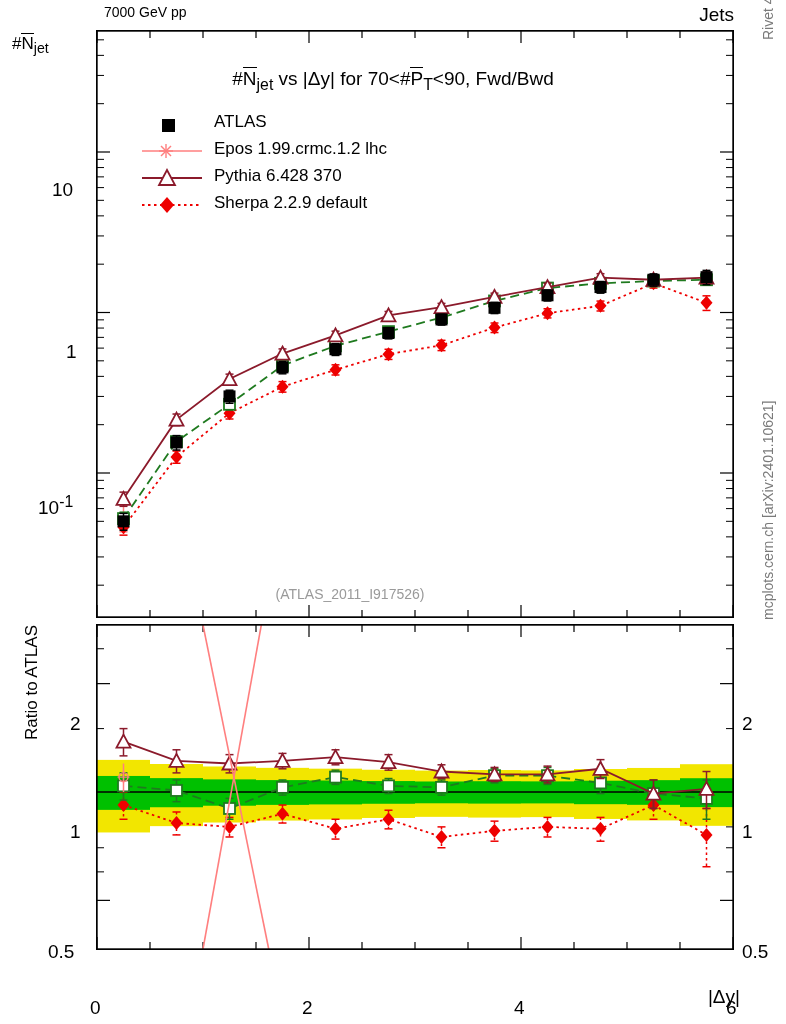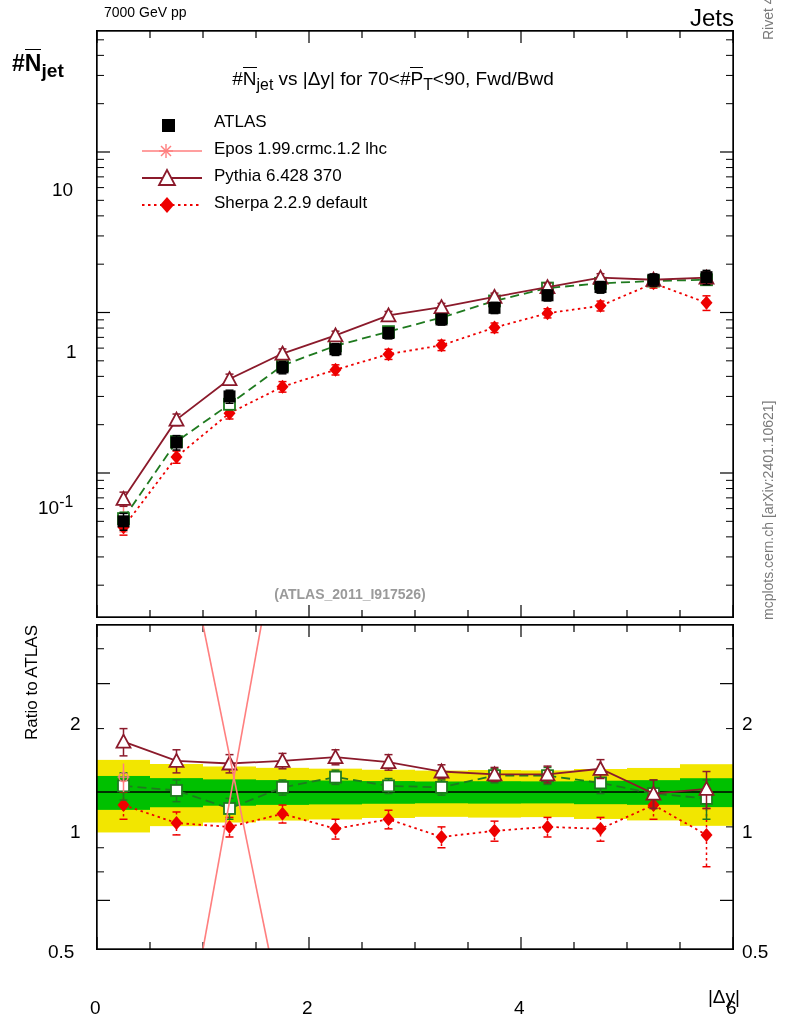--- a/index.html
+++ b/index.html
@@ -2,30 +2,30 @@
 <html><head>
 <meta charset="utf-8">
 <style>
   html,body{margin:0;padding:0;background:#ffffff;}
   body{width:786px;height:1024px;font-family:"Liberation Sans",sans-serif;color:#000;}
   #root{position:relative;width:786px;height:1024px;}
   .abs{position:absolute;}
   .txt{font-family:"Liberation Sans",sans-serif;color:#000;white-space:nowrap;}
   
   #hdr-left{left:104px;top:4px;font-size:14px;}
-  #hdr-right{right:52px;top:4px;font-size:24px;}
+  #hdr-right{right:52px;top:4px;font-size:19px;}
   
   .panel{position:absolute;border:1.3px solid #000;background:#fff;box-sizing:border-box;}
   #main-panel{left:96px;top:30px;width:638px;height:588px;}
   #ratio-panel{left:96px;top:624px;width:638px;height:326px;}
   
   #plot-title{left:0;top:68px;width:786px;text-align:center;font-size:19px;}
-  #watermark{left:0;top:586px;width:700px;text-align:center;font-size:14px;color:#9a9a9a;font-weight:bold;}
+  #watermark{left:0;top:586px;width:700px;text-align:center;font-size:14px;color:#9a9a9a;}
   
-  #ylabel-main{left:12px;top:50px;font-size:23px;font-weight:bold;}
+  #ylabel-main{left:12px;top:34px;font-size:17px;}
   #ylabel-ratio{left:22px;top:740px;font-size:17px;transform:rotate(-90deg);transform-origin:0 0;}
   #xlabel{right:46px;top:986px;font-size:19px;}
   
   .vtext{font-size:14px;color:#7a7a7a;transform:rotate(-90deg);transform-origin:0 0;white-space:nowrap;}
   #rv1{left:760px;top:40px;}
   #rv3{left:760px;top:620px;}
   
   #legend{left:140px;top:112px;}
   .leg-row{display:flex;align-items:flex-start;height:27px;}
   .leg-mark{width:64px;height:24px;position:relative;margin-right:10px;}

